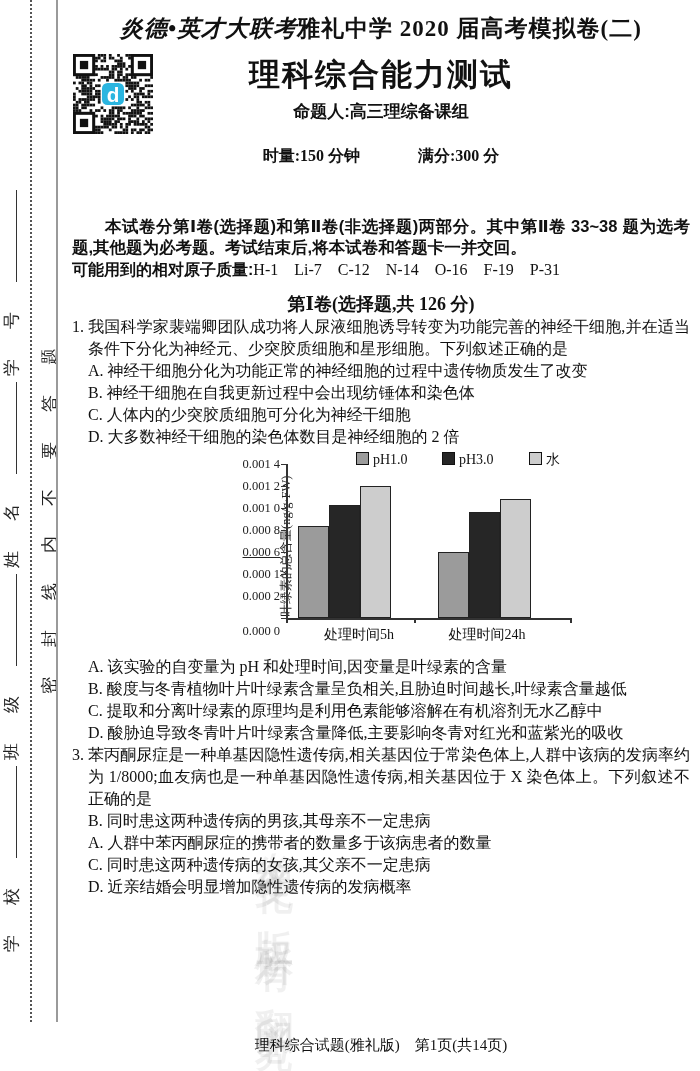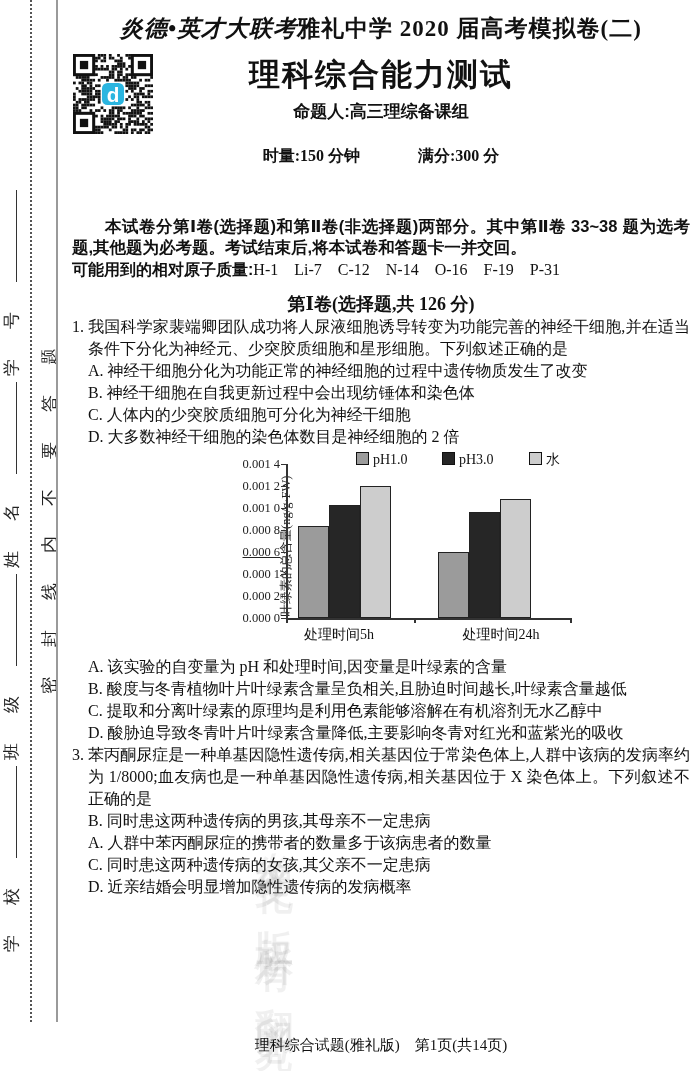--- a/index.html
+++ b/index.html
@@ -435,21 +435,21 @@
         <div class="question">
           <div class="q-stem">1. 我国科学家裴端卿团队成功将人尿液细胞诱导转变为功能完善的神经干细胞,并在适当条件下分化为神经元、少突胶质细胞和星形细胞。下列叙述正确的是</div>
           <div class="q-opt">A. 神经干细胞分化为功能正常的神经细胞的过程中遗传物质发生了改变</div>
           <div class="q-opt">B. 神经干细胞在自我更新过程中会出现纺锤体和染色体</div>
           <div class="q-opt">C. 人体内的少突胶质细胞可分化为神经干细胞</div>
           <div class="q-opt">D. 大多数神经干细胞的染色体数目是神经细胞的 2 倍</div>
         </div>
         <div class="question">
           <div class="chart" id="chart">
             <div class="c-ylab">叶绿素的总含量(ng/g·FW)</div>
-            <div class="c-tick" style="top: 160px;">0.000 0</div>
+            <div class="c-tick" style="top: 173px;">0.000 0</div>
             <div class="c-tickmark" style="left: 73px; top: 166px;"></div>
             <div class="c-tick" style="top: 138px;">0.000 2</div>
             <div class="c-tickmark" style="left: 73px; top: 144px;"></div>
             <div class="c-tick" style="top: 116px;">0.000 1</div>
             <div class="c-tickmark" style="left: 73px; top: 122px;"></div>
             <div class="c-tick" style="top: 94px; text-decoration: underline;">0.000 6</div>
             <div class="c-tickmark" style="left: 73px; top: 100px;"></div>
             <div class="c-tick" style="top: 72px;">0.000 8</div>
             <div class="c-tickmark" style="left: 73px; top: 78px;"></div>
             <div class="c-tick" style="top: 50px;">0.001 0</div>
@@ -459,25 +459,25 @@
             <div class="c-tick" style="top: 6px;">0.001 4</div>
             <div class="c-tickmark" style="left: 73px; top: 12px;"></div>
             <div class="c-axis-y"></div>
             <div class="c-axis-x"></div>
             <div class="c-xtick" style="left: 78px;"></div>
             <div class="c-xtick" style="left: 206px;"></div>
             <div class="c-xtick" style="left: 362px;"></div>
             <div class="c-bar" style="left: 90px; width: 31px; top: 73.6px; height: 92.4px; background: rgb(155, 155, 155);"></div>
             <div class="c-bar" style="left: 121px; width: 31px; top: 52.7px; height: 113.3px; background: rgb(38, 38, 38);"></div>
             <div class="c-bar" style="left: 152px; width: 31px; top: 34px; height: 132px; background: rgb(205, 205, 205);"></div>
-            <div class="c-xlab" style="left: 71px;">处理时间5h</div>
+            <div class="c-xlab" style="left: 91px;">处理时间5h</div>
             <div class="c-bar" style="left: 230px; width: 31px; top: 100px; height: 66px; background: rgb(155, 155, 155);"></div>
             <div class="c-bar" style="left: 261px; width: 31px; top: 60.4px; height: 105.6px; background: rgb(38, 38, 38);"></div>
             <div class="c-bar" style="left: 292px; width: 31px; top: 47.2px; height: 118.8px; background: rgb(205, 205, 205);"></div>
-            <div class="c-xlab" style="left: 233px;">处理时间24h</div>
+            <div class="c-xlab" style="left: 219px;">处理时间24h</div>
             <div class="c-legend" style="left: 120px;"><span class="sw" style="background: rgb(155, 155, 155);"></span><span>pH1.0</span></div>
             <div class="c-legend" style="left: 206px;"><span class="sw" style="background: rgb(38, 38, 38);"></span><span>pH3.0</span></div>
             <div class="c-legend" style="left: 293px;"><span class="sw" style="background: rgb(205, 205, 205);"></span><span>水</span></div>
           </div>
           <div class="q-opt">A. 该实验的自变量为 pH 和处理时间,因变量是叶绿素的含量</div>
           <div class="q-opt">B. 酸度与冬青植物叶片叶绿素含量呈负相关,且胁迫时间越长,叶绿素含量越低</div>
           <div class="q-opt">C. 提取和分离叶绿素的原理均是利用色素能够溶解在有机溶剂无水乙醇中</div>
           <div class="q-opt">D. 酸胁迫导致冬青叶片叶绿素含量降低,主要影响冬青对红光和蓝紫光的吸收</div>
         </div>
         <div class="question">

